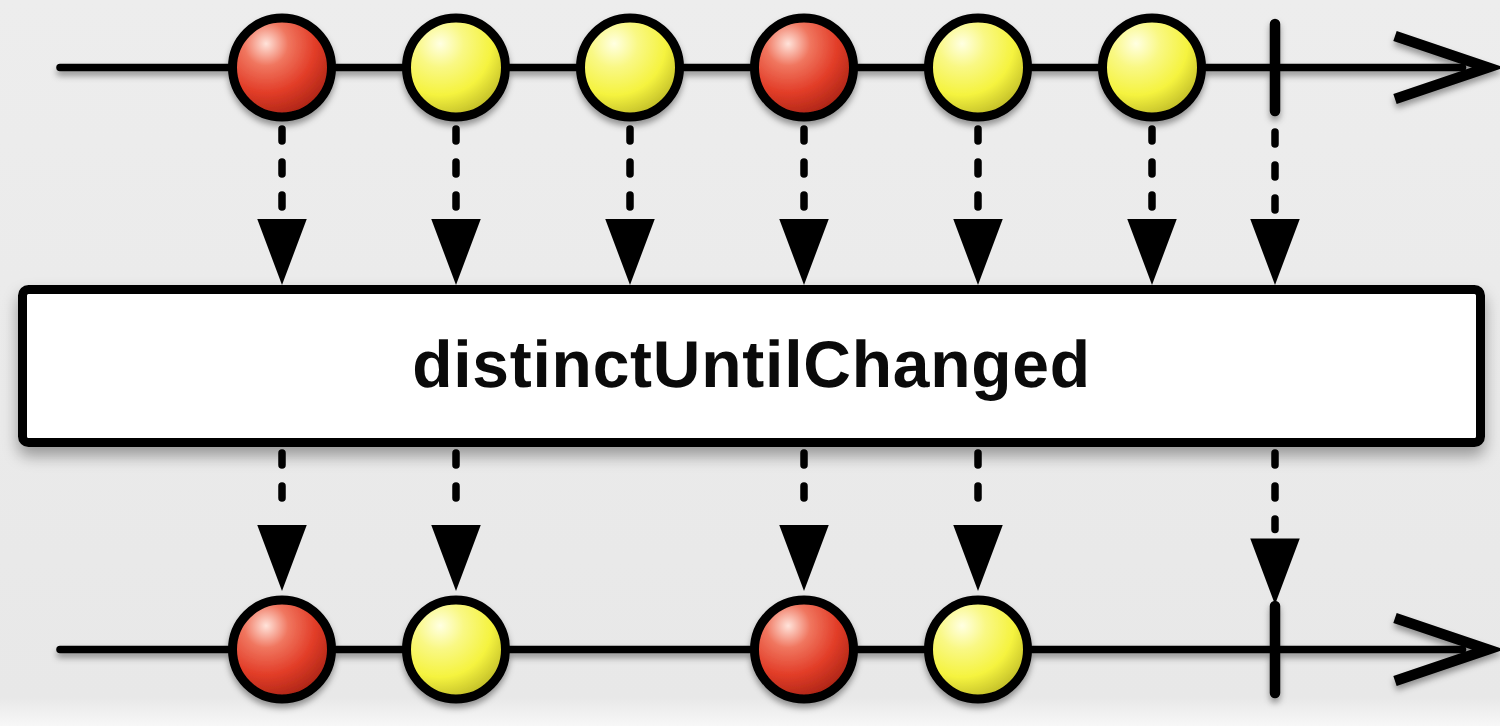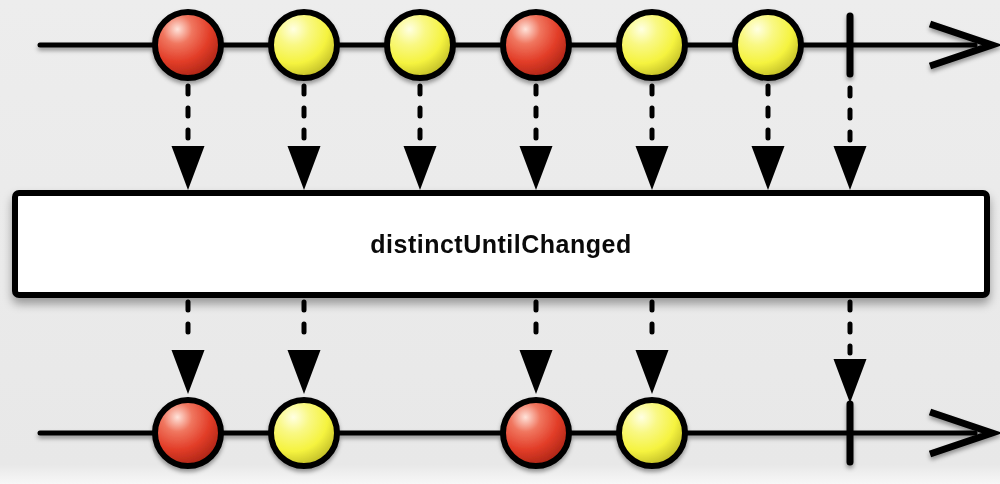--- a/index.html
+++ b/index.html
@@ -15,21 +15,21 @@
     position:absolute;left:12px;top:190px;width:978px;height:108px;
     box-sizing:border-box;
     background:#ffffff;
     border:6px solid #000;
     border-radius:7px;
     box-shadow:0 6px 10px rgba(0,0,0,0.35);
     display:flex;align-items:center;justify-content:center;
     z-index:2;
   }
   .operator-label{
-    font-weight:bold;font-size:25px;color:#0a0a0a;letter-spacing:0.5px;
+    font-weight:bold;font-size:44px;color:#0a0a0a;letter-spacing:0.5px;
   }
 </style>
 </head>
 <body>
 
 <div class="canvas">
 
   <svg class="diagram-svg" width="1000" height="484" viewBox="0 0 1000 484">
     <defs>
       <radialGradient id="grad-red" cx="34%" cy="26%" r="80%">

